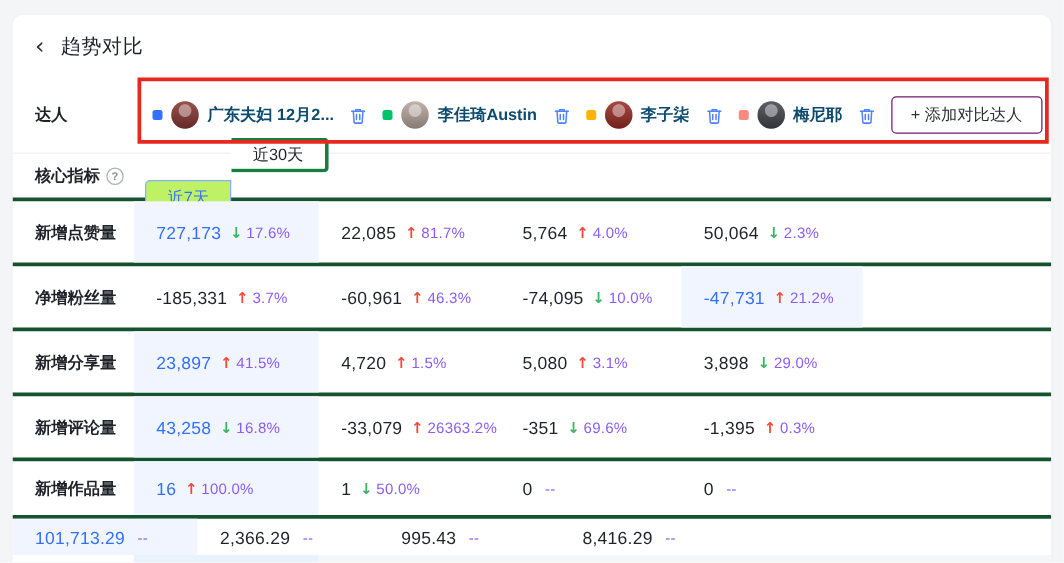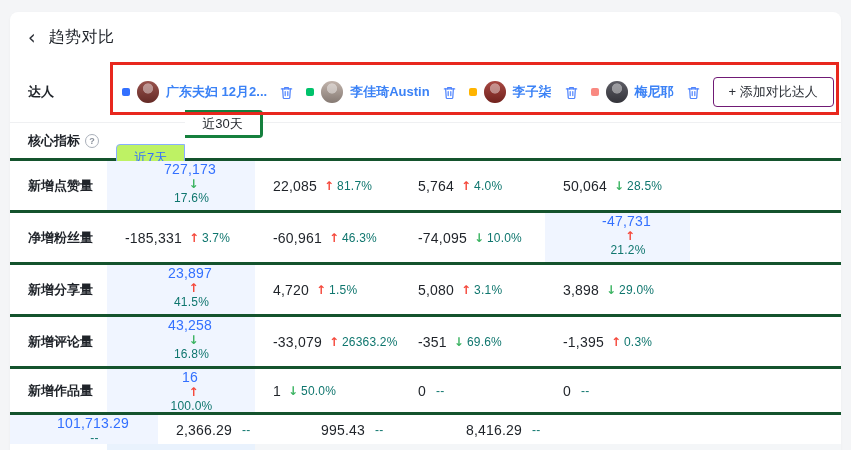--- a/index.html
+++ b/index.html
@@ -23,21 +23,21 @@
   
   .daren-row { height:60px; display:flex; align-items:center; padding-left:18px; }
   .row-label { width:94px; font-size:13px; font-weight:bold; color:#1f2329; flex:none; }
   .chips { display:flex; align-items:center; }
   .chip { display:flex; align-items:center; margin-right:12px; cursor:pointer; }
   .dot { width:8px; height:8px; border-radius:2px; margin-right:7px; flex:none; }
   .avatar { width:22px; height:22px; border-radius:50%; margin-right:7px; flex:none; position:relative; overflow:hidden; }
   .avatar::after { content:""; position:absolute; inset:0;
     background:radial-gradient(circle at 50% 34%, rgba(255,255,255,.42) 0 26%, rgba(255,255,255,0) 30%),
                linear-gradient(180deg, rgba(255,255,255,.12), rgba(0,0,0,.28)); }
-  .chip-name { font-size:13px; font-weight:600; color:#3b82f6; white-space:nowrap; }
+  .chip-name { font-size:13px; font-weight:600; color:#0c4a6e; white-space:nowrap; }
   .trash-btn { margin-left:12px; display:flex; align-items:center; cursor:pointer; }
   .add-btn {
     margin-left:auto; margin-right:19px; height:30px; padding:0 15px;
     display:flex; align-items:center; font-size:13px; color:#2b2f36;
     border:1px solid #701a75; border-radius:4px; background:#fff; cursor:pointer; white-space:nowrap;
   }
   .annotation-box {
     position:absolute; left:100px; top:50px; width:729px; height:53px;
     border:3px solid #e8271e; pointer-events:none; z-index:9;
   }
@@ -60,26 +60,26 @@
   .tab:last-child { border-radius:0 4px 4px 0; border-left:none; }
   .tab.active { background:#bef264; border:1px solid #88aeff; color:#3370ff;margin-top:34px; }
 
   
   .trow { display:flex; align-items:stretch; border-top:3px solid #14532d; }
   .h52 { height:52px; } .h46 { height:46px; } .h32 { height:32px; }
   .rlabel { width:97px; padding-left:18px; display:flex; align-items:center;
     font-size:13px; font-weight:bold; color:#1f2329; flex:none; }
   .cell { width:145px; flex:none; display:flex; align-items:center; padding-left:18px; }
   .cell.c1 { width:148px; }
-  .cell.best { background:#f0f5ff;flex-direction:column; }
+  .cell.best { background:#f0f5ff; }
   .val { font-size:14px; color:#1f2329; letter-spacing:.2px; white-space:nowrap; }
   .cell.best .val { color:#3370ff; }
   .arrow { font-size:12px; margin-left:7px; font-weight:bold; font-family:"DejaVu Sans",sans-serif; }
   .arrow.up { color:#f5483b; } .arrow.down { color:#3db463; }
-  .pct { font-size:12px; color:#0f766e; margin-left:3px; letter-spacing:.2px; }
+  .pct { font-size:12px; color:#8b5cf6; margin-left:3px; letter-spacing:.2px; }
 
   
   .next-row { display:flex; height:6px; }
   .next-row .seg-label { width:97px; background:#fff; }
   .next-row .seg-hl { width:148px; background:#e9f2fd; }
   .next-row .seg-rest { flex:1; background:#f4f6f8; }
 </style>
 </head>
 <body>
 
@@ -180,21 +180,21 @@
         <span class="pct">81.7%</span>
       </div>
       <div class="cell">
         <span class="val">5,764</span>
         <span class="arrow up">↑</span>
         <span class="pct">4.0%</span>
       </div>
       <div class="cell">
         <span class="val">50,064</span>
         <span class="arrow down">↓</span>
-        <span class="pct">28.5%</span>
+        <span class="pct">2.3%</span>
       </div>
     </div>
 
     <div class="trow h52">
       <div class="rlabel">净增粉丝量</div>
       <div class="cell c1">
         <span class="val">-185,331</span>
         <span class="arrow up">↑</span>
         <span class="pct">3.7%</span>
       </div>

